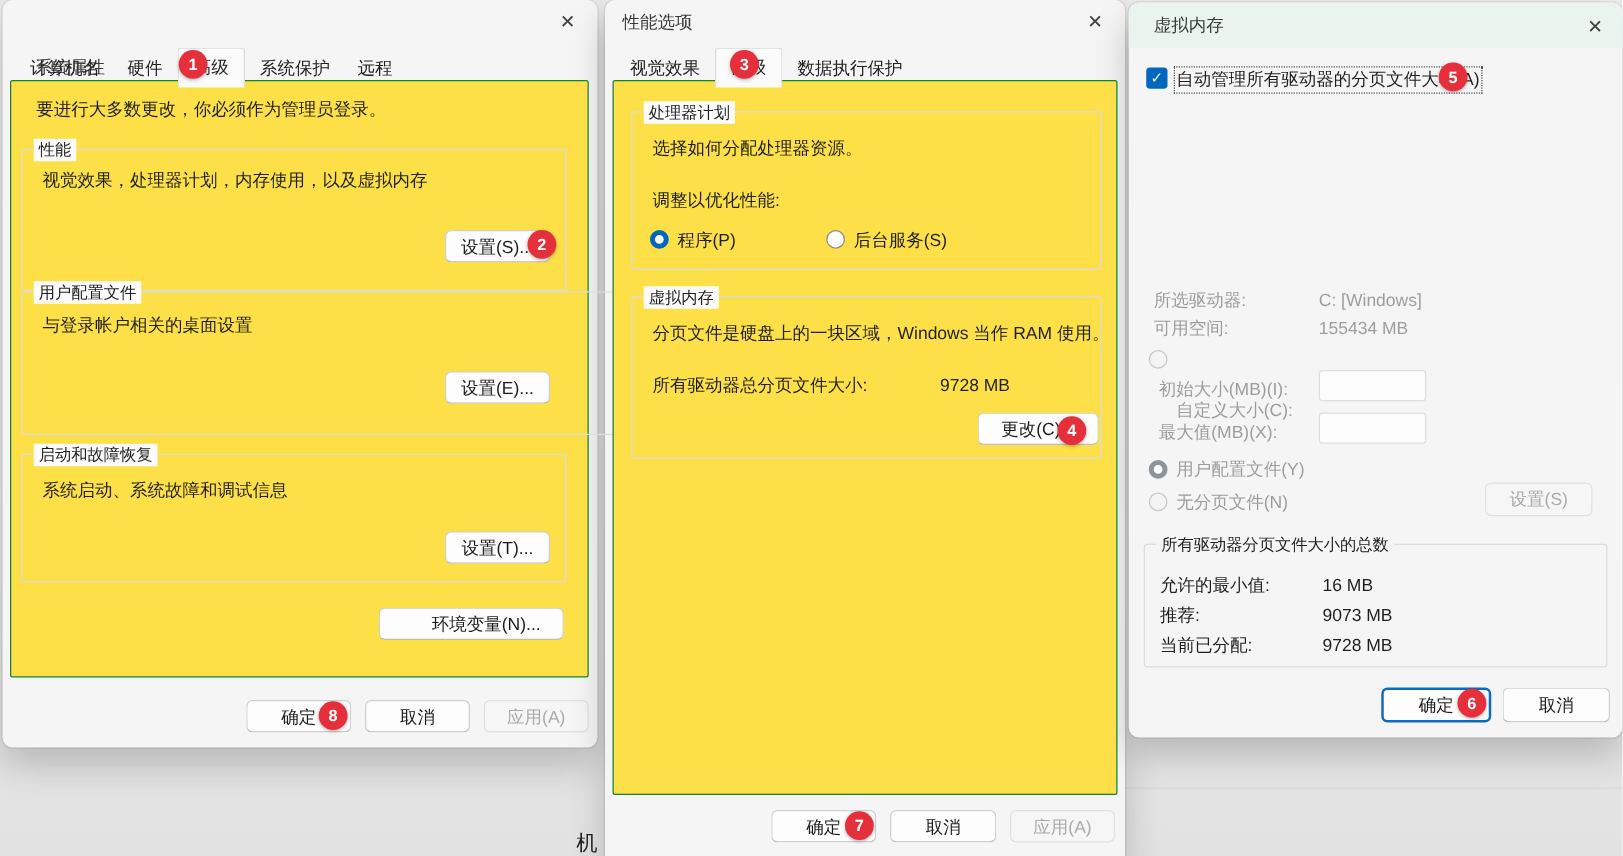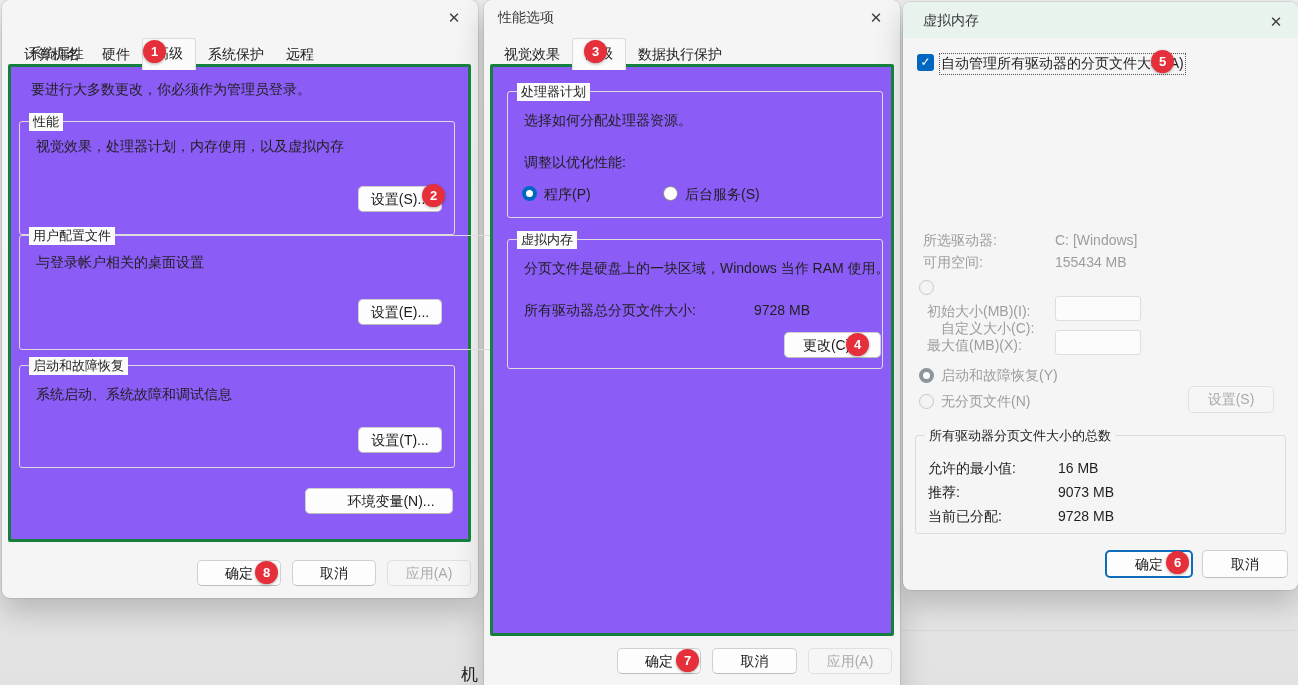--- a/index.html
+++ b/index.html
@@ -12,21 +12,21 @@
   }
   .dlg { position:absolute; background:#f5f5f5; border-radius:8px;
          box-shadow: 0 14px 30px rgba(0,0,0,.20), 0 0 0 1px rgba(0,0,0,.08); }
   .dlg-title-text { position:absolute; font-size:14px; color:#3a3a3a; white-space:nowrap; }
   .close-x { position:absolute; top:6px; width:24px; height:24px; text-align:center;
              line-height:24px; font-size:15px; color:#404040; }
   .tabs { position:absolute; display:flex; align-items:flex-start; gap:2px; z-index:5; }
   .tab { padding:2px 10px 3px; font-size:14px; color:#222; white-space:nowrap; }
   .tab.active { background:#fbfbfb; border:1px solid #dcdcdc; border-bottom:none;
                 border-radius:3px 3px 0 0; margin-top:-6px; padding:6px 12px 7px; }
-  .tabpage { position:absolute; background:#8b5cf6; border:3px solid #15803d; border-radius:2px; z-index:1; }
+  .tabpage { position:absolute; background:#fde047; border:1px solid #15803d; border-radius:2px; z-index:1; }
   .groupbox { position:absolute; border:1px solid #dcdcdc; border-radius:3px; }
   .gb-label { position:absolute; top:-9px; left:9px; padding:0 4px; font-size:13px;
               color:#1f1f1f; background:#fbfbfb; white-space:nowrap; }
   .gb-label.on-gray { background:#f5f5f5; }
   .txt { position:absolute; white-space:nowrap; }
   .gray { color:#9d9d9d; }
   .btn { position:absolute; background:#fdfdfd; border:1px solid #d0d0d0; border-bottom-color:#bdbdbd;
          border-radius:5px; font-size:14px; color:#1b1b1b; text-align:center; }
   .btn.disabled { color:#aaaaaa; background:#f6f6f6; border-color:#e0e0e0; }
   .btn.default { border:2px solid #0f6cbd; }
@@ -158,21 +158,21 @@
   <span class="radio disabled" style="left:16px; top:278px;"></span>
   <span class="txt gray" style="left:38px; top:277px;margin-top:41px;">自定义大小(C):</span>
 
   <span class="txt gray" style="left:24px; top:301px;text-align:center;">初始大小(MB)(I):</span>
   <div class="input" style="left:152px; top:294px; width:86px; height:25px;"></div>
 
   <span class="txt gray" style="left:24px; top:335px;">最大值(MB)(X):</span>
   <div class="input" style="left:152px; top:328px; width:86px; height:25px;"></div>
 
   <span class="radio checked disabled" style="left:16px; top:366px;"></span>
-  <span class="txt gray" style="left:38px; top:365px;">启动和故障恢复(Y)</span>
+  <span class="txt gray" style="left:38px; top:365px;">用户配置文件(Y)</span>
   <span class="radio disabled" style="left:16px; top:392px;"></span>
   <span class="txt gray" style="left:38px; top:391px;">无分页文件(N)</span>
 
   <div class="btn disabled" style="left:285px; top:384px; width:86px; height:27px; line-height:25px;">设置(S)</div>
 
   <div class="groupbox" style="left:12px; top:433px; width:371px; height:99px;">
     <span class="gb-label on-gray">所有驱动器分页文件大小的总数</span>
     <span class="txt" style="left:12px; top:24px;">允许的最小值:</span>
     <span class="txt" style="left:142px; top:24px;">16 MB</span>
     <span class="txt" style="left:12px; top:48px;">推荐:</span>

